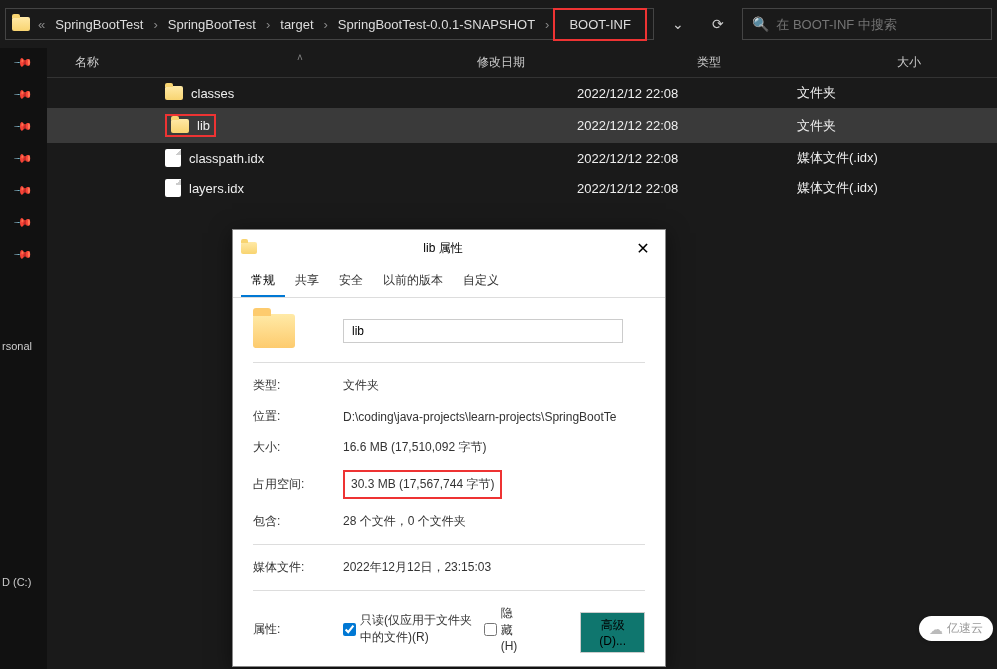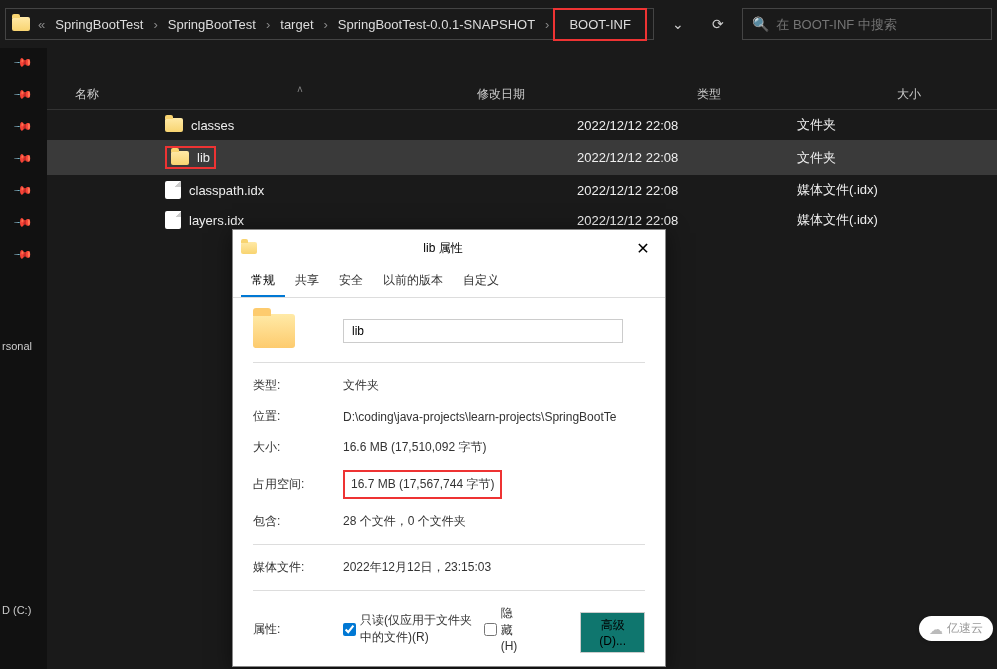--- a/index.html
+++ b/index.html
@@ -17,21 +17,21 @@
   .search-box { flex: 1; border: 1px solid #444; height: 32px; display: flex; align-items: center; padding: 0 10px; min-width:200px;}
   .search-box .icon { color: #888; font-size: 14px; margin-right: 6px; }
   .search-box input { background: transparent; border: none; color: #888; font-size: 13px; outline: none; width: 100%; }
 
   
   .main { display: flex; height: calc(100% - 48px); }
   .sidebar { width: 47px; background: #111; display: flex; flex-direction: column; align-items: center; padding-top: 8px; gap: 18px; }
   .sidebar .pin { color: #888; font-size: 12px; transform: rotate(45deg); }
 
   .filepane { flex: 1; position: relative; }
-  .headers { display: flex; border-bottom: 1px solid #333; padding: 6px 0; font-size: 12px; color: #ccc; margin-top: 32px; }
+  .headers { display: flex; border-bottom: 1px solid #333; padding: 6px 0; font-size: 12px; color: #ccc; }
   .col-name { width: 430px; padding-left: 28px; position:relative;}
   .sort-ind { position:absolute; left:250px; top:-2px; color:#888; font-size:10px;}
   .col-date { width: 220px; }
   .col-type { width: 200px; }
   .col-size { flex: 1; }
 
   .row { display: flex; align-items: center; padding: 6px 0; font-size: 13px; color: #eee; justify-content: flex-end; }
   .row.selected { background: #3a3a3a; }
   .row .col-name { display: flex; align-items: center; gap: 8px; padding-left: 18px;}
   .row-icon-folder { width: 18px; height: 14px; background: linear-gradient(#ffe9a6,#f8d471); border-radius: 2px; position:relative;}
@@ -99,21 +99,21 @@
   <div class="sidebar">
     <span class="pin">📌</span>
     <span class="pin">📌</span>
     <span class="pin">📌</span>
     <span class="pin">📌</span>
     <span class="pin">📌</span>
     <span class="pin">📌</span>
     <span class="pin">📌</span>
   </div>
   <div class="sb-bottom" style="top:340px;">rsonal</div>
-  <div class="sb-bottom" style="top:604px;">D (C:)</div>
+  <div class="sb-bottom" style="top:576px;">D (C:)</div>
 
   <div class="filepane">
     <div class="headers">
       <div class="col-name"><span>名称</span><span class="sort-ind">˄</span></div>
       <div class="col-date">修改日期</div>
       <div class="col-type">类型</div>
       <div class="col-size">大小</div>
     </div>
 
     <div class="row">
@@ -181,21 +181,21 @@
     <div class="dlg-row">
         <div class="lbl">位置:</div>
         <div class="val">D:\coding\java-projects\learn-projects\SpringBootTe</div>
       </div>
     <div class="dlg-row">
         <div class="lbl">大小:</div>
         <div class="val">16.6 MB (17,510,092 字节)</div>
       </div>
     <div class="dlg-row">
         <div class="lbl">占用空间:</div>
-        <div class="val"><span class="size-hl">16.7 MB (17,567,744 字节)</span></div>
+        <div class="val"><span class="size-hl">30.3 MB (17,567,744 字节)</span></div>
       </div>
     <div class="dlg-row">
         <div class="lbl">包含:</div>
         <div class="val">28 个文件，0 个文件夹</div>
       </div>
     <div class="divider"></div>
     <div class="dlg-row">
         <div class="lbl">媒体文件:</div>
         <div class="val">2022年12月12日，23:15:03</div>
       </div>

